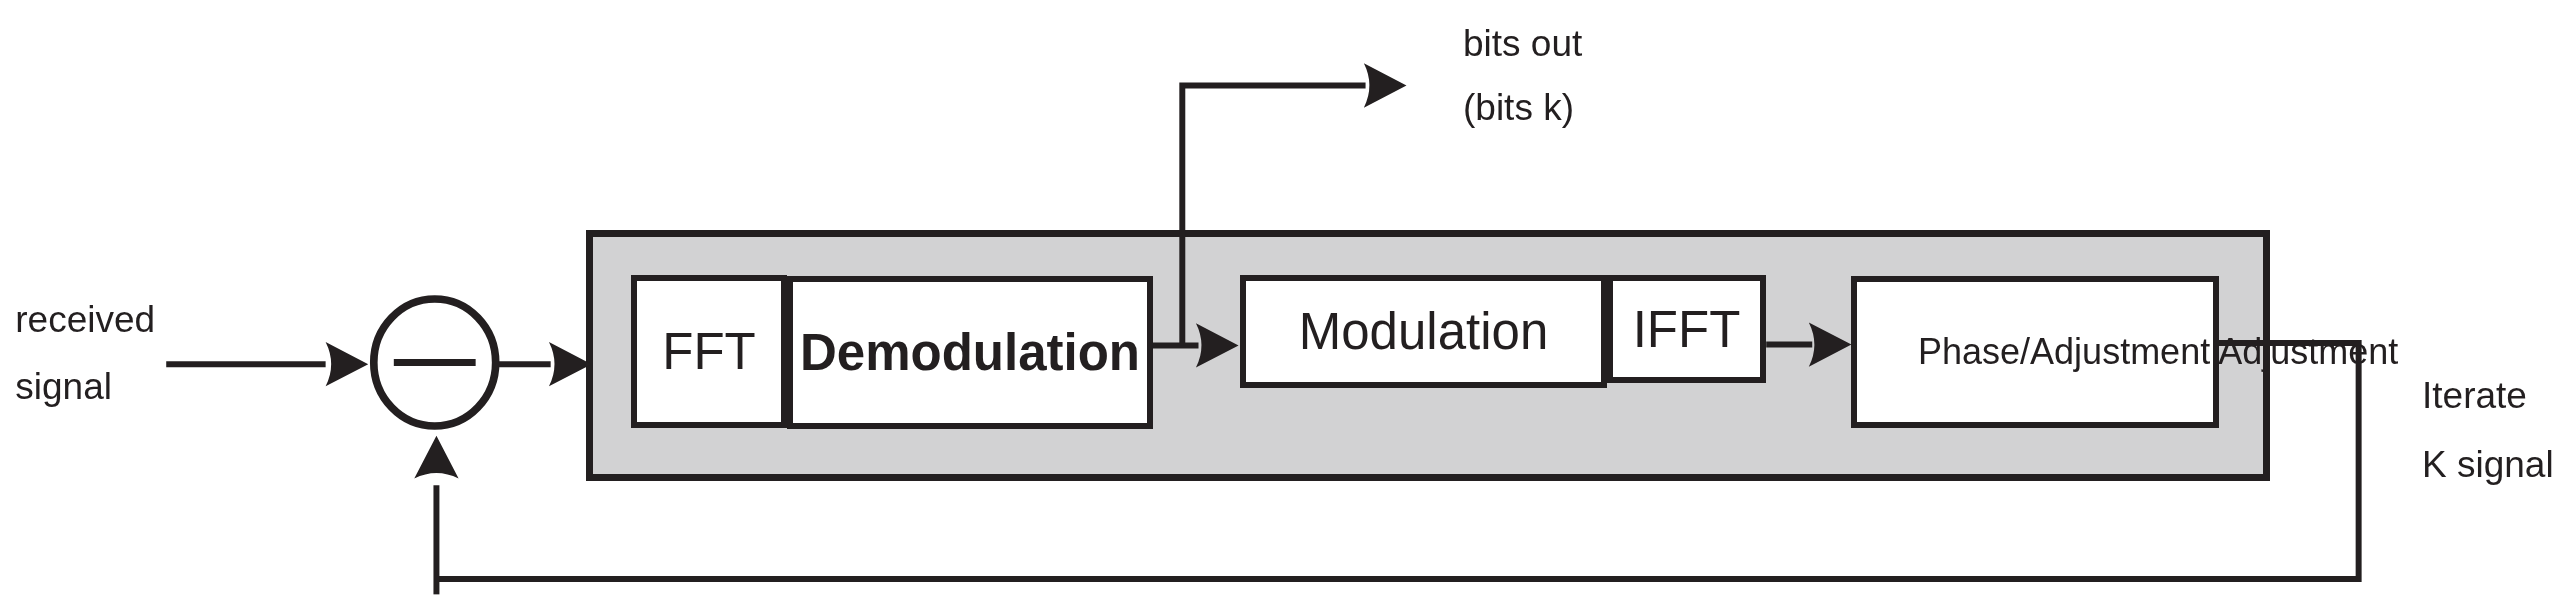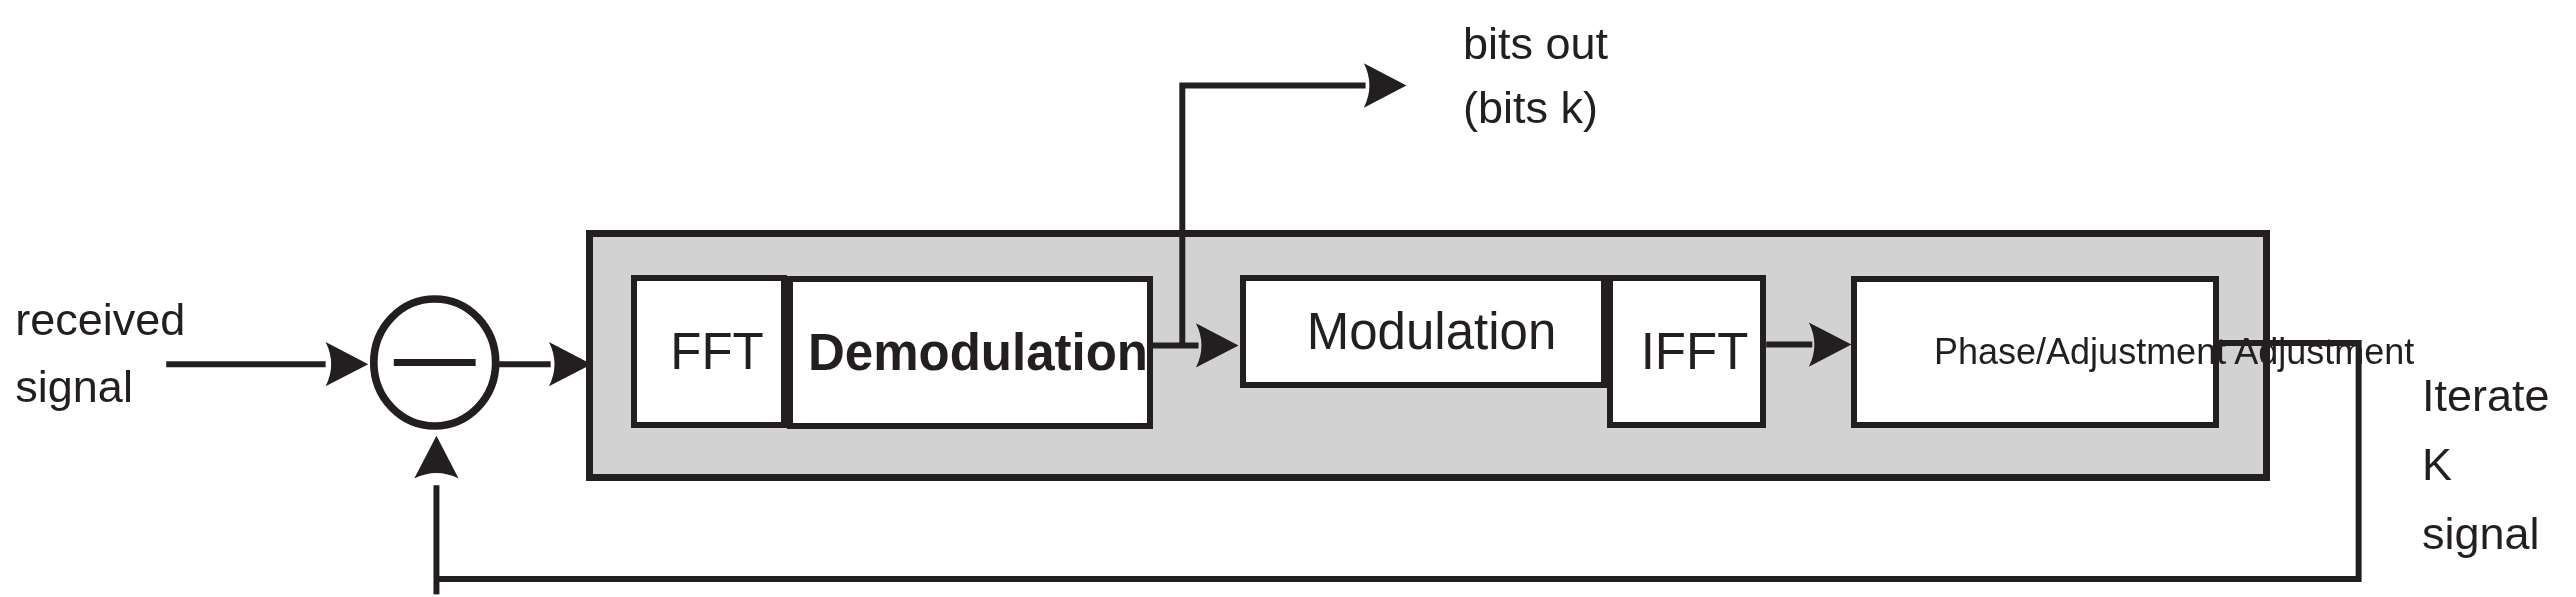--- a/index.html
+++ b/index.html
@@ -14,26 +14,26 @@
     position:relative;width:2576px;height:598px;overflow:hidden;background:var(--page-bg);
   }
   .panel{
     position:absolute;box-sizing:border-box;
     background:var(--panel-fill);border:7.7px solid var(--line);
   }
   .block{
     position:absolute;box-sizing:border-box;
     background:var(--block-fill);border:6px solid var(--line);
     display:flex;align-items:center;justify-content:center;
-    font-size:51px;line-height:1;color:var(--line);white-space:nowrap;padding-left:16px;
+    font-size:51px;line-height:1;color:var(--line);white-space:nowrap;
   }
   .block.small-text{justify-content:flex-start;}
   .block.small-text .twoline{font-size:36px;line-height:46px;padding-left:61px;text-align:left;}
   .note{
-    position:absolute;font-size:45px;color:var(--line);
+    position:absolute;font-size:37px;color:var(--line);
   }
   .note span{display:block;}
   .note.received{left:15.3px;top:286px;line-height:67px;}
   .note.bits{left:1463px;top:12px;line-height:64px;}
   .note.iterate{left:2410px;top:361px;line-height:69px;margin-left:12px;}
   svg.wires{position:absolute;left:0;top:0;z-index:10;pointer-events:none;}
   .wire{stroke:var(--line);stroke-width:7;fill:none;}
   .wire.thick{stroke-width:9;}
   .wire.minus{stroke-width:8;}
   .head{fill:var(--line);stroke:none;}
@@ -50,21 +50,21 @@
   </div>
 
   <div class="block" style="left:787px;top:276px;width:366px;height:153px;font-weight:bold;">
     <span>Demodulation</span>
   </div>
 
   <div class="block" style="left:1240px;top:275px;width:367px;height:113px;">
     <span>Modulation</span>
   </div>
 
-  <div class="block" style="left:1607px;top:275px;width:159px;height:153px;">
+  <div class="block" style="left:1607px;top:275px;width:159px;height:108px;">
     <span>IFFT</span>
   </div>
 
   <div class="block small-text" style="left:1851px;top:276px;width:368px;height:152px;">
     <div class="twoline">
       <span>Phase/Adjustment</span>
       <span>Adjustment</span>
     </div>
   </div>
 

